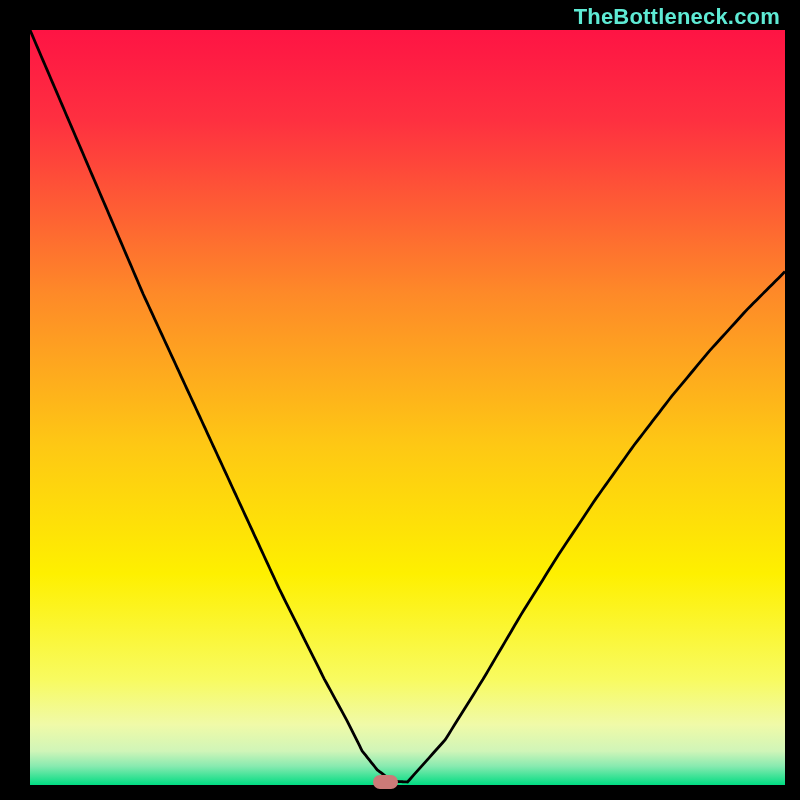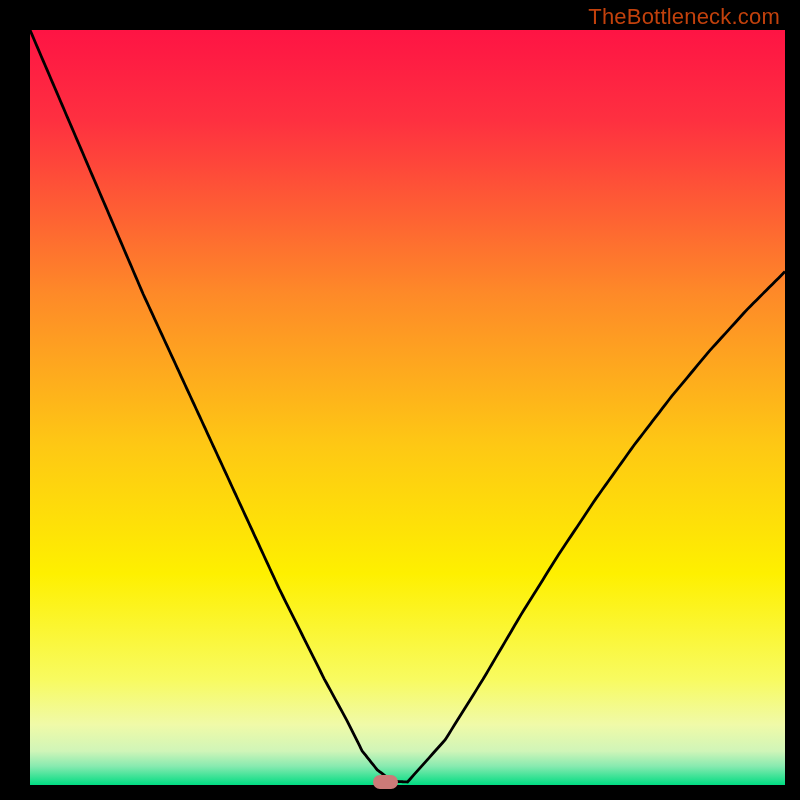--- a/index.html
+++ b/index.html
@@ -14,23 +14,23 @@
   .container {
     position: relative;
     width: 800px;
     height: 800px;
     background: #000;
   }
   .watermark {
     position: absolute;
     top: 4px;
     right: 20px;
-    color: #c2410c;
+    color: #5eead4;
     font-size: 22px;
-    font-weight: 400;
+    font-weight: 700;
     z-index: 10;
     letter-spacing: 0.2px;
   }
   .plot-area {
     position: absolute;
     left: 30px;
     top: 30px;
     width: 755px;
     height: 755px;
   }

